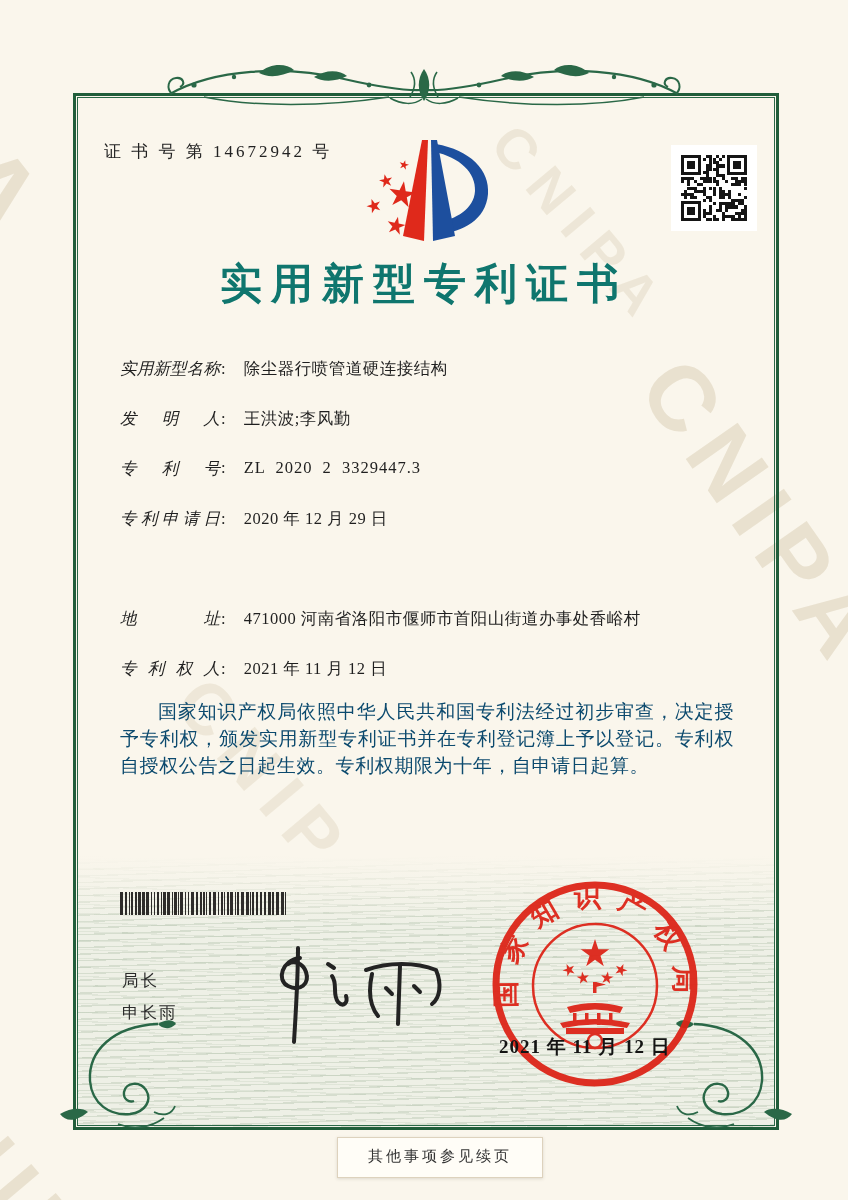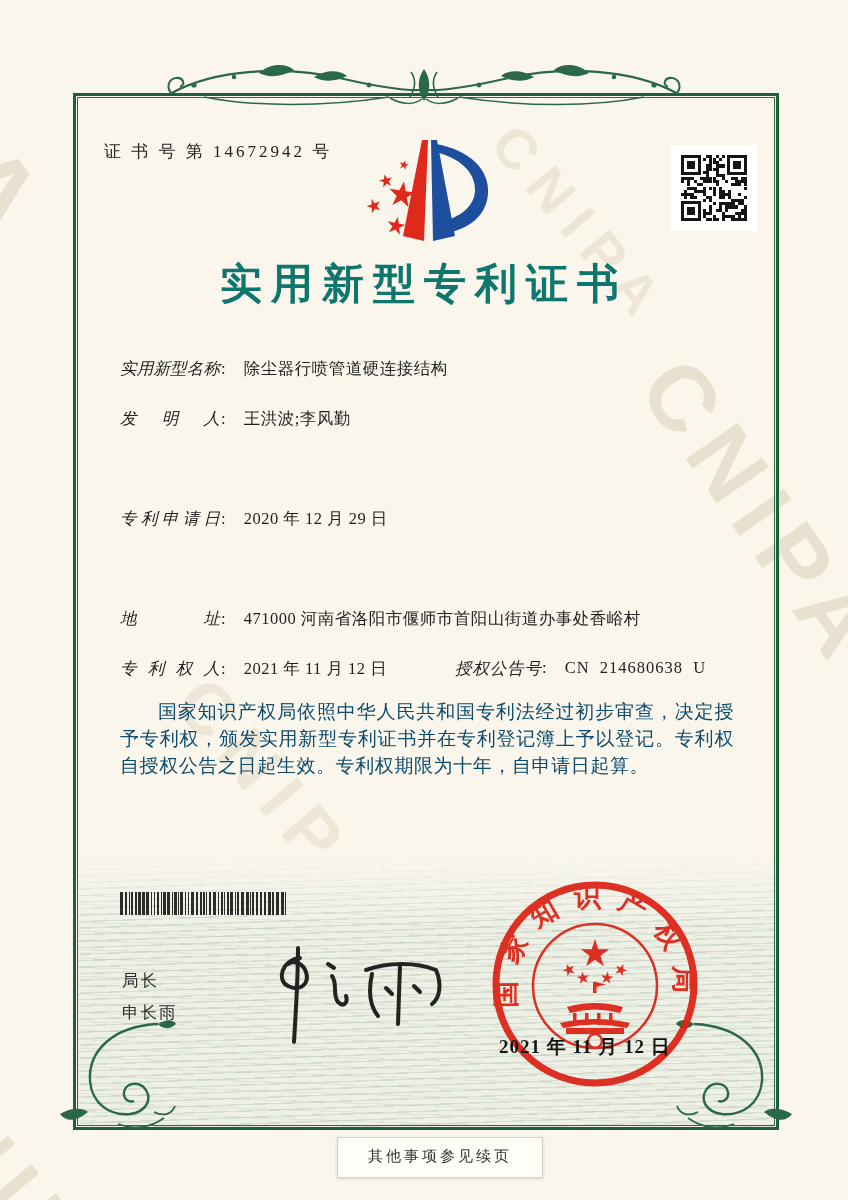--- a/index.html
+++ b/index.html
@@ -303,35 +303,35 @@
   <div id="title">实用新型专利证书</div>
 
   <div class="row" style="top:358px;">
     <span class="flabel">实用新型名称</span><span class="fcolon">:</span>
     <span class="fvalue">除尘器行喷管道硬连接结构</span>
   </div>
   <div class="row" style="top:408px;">
     <span class="flabel">发明人</span><span class="fcolon">:</span>
     <span class="fvalue">王洪波;李风勤</span>
   </div>
+  <div class="row" style="top:458px;">
+    <span class="flabel">专利号</span><span class="fcolon">:</span>
+    <span class="fvalue num">ZL 2020 2 3329447.3</span>
+  </div>
   <div class="row" style="top:508px;">
     <span class="flabel">专利申请日</span><span class="fcolon">:</span>
     <span class="fvalue">2020 年 12 月 29 日</span>
   </div>
   <div class="row" style="top:608px;">
     <span class="flabel">地址</span><span class="fcolon">:</span>
     <span class="fvalue">471000 河南省洛阳市偃师市首阳山街道办事处香峪村</span>
   </div>
   <div class="row" style="top:658px;">
     <span class="flabel">专利权人</span><span class="fcolon">:</span>
     <span class="fvalue">2021 年 11 月 12 日</span>
-    <span class="pair2">
-      <span class="flabel">授权公告号</span><span class="fcolon">:</span>
-      <span class="fvalue num">CN 214680638 U</span>
-    </span>
   </div>
 
   <div id="bodytext">
     <p>国家知识产权局依照中华人民共和国专利法经过初步审查，决定授予专利权，颁发实用新型专利证书并在专利登记簿上予以登记。专利权自授权公告之日起生效。专利权期限为十年，自申请日起算。</p>
   </div>
 
   <div id="barcode"><i style="width: 3px; margin-right: 2px;"></i><i style="width: 2px; margin-right: 2px;"></i><i style="width: 1px; margin-right: 1px;"></i><i style="width: 2px; margin-right: 2px;"></i><i style="width: 2px; margin-right: 1px;"></i><i style="width: 3px; margin-right: 1px;"></i><i style="width: 3px; margin-right: 1px;"></i><i style="width: 3px; margin-right: 2px;"></i><i style="width: 1px; margin-right: 2px;"></i><i style="width: 1px; margin-right: 2px;"></i><i style="width: 2px; margin-right: 2px;"></i><i style="width: 1px; margin-right: 1px;"></i><i style="width: 3px; margin-right: 1px;"></i><i style="width: 3px; margin-right: 2px;"></i><i style="width: 1px; margin-right: 1px;"></i><i style="width: 3px; margin-right: 1px;"></i><i style="width: 1px; margin-right: 1px;"></i><i style="width: 3px; margin-right: 2px;"></i><i style="width: 1px; margin-right: 2px;"></i><i style="width: 1px; margin-right: 2px;"></i><i style="width: 3px; margin-right: 2px;"></i><i style="width: 2px; margin-right: 2px;"></i><i style="width: 2px; margin-right: 1px;"></i><i style="width: 2px; margin-right: 1px;"></i><i style="width: 1px; margin-right: 2px;"></i><i style="width: 2px; margin-right: 2px;"></i><i style="width: 3px; margin-right: 2px;"></i><i style="width: 1px; margin-right: 2px;"></i><i style="width: 2px; margin-right: 1px;"></i><i style="width: 1px; margin-right: 2px;"></i><i style="width: 2px; margin-right: 1px;"></i><i style="width: 3px; margin-right: 2px;"></i><i style="width: 1px; margin-right: 1px;"></i><i style="width: 2px; margin-right: 2px;"></i><i style="width: 3px; margin-right: 2px;"></i><i style="width: 3px; margin-right: 1px;"></i><i style="width: 1px; margin-right: 1px;"></i><i style="width: 2px; margin-right: 2px;"></i><i style="width: 2px; margin-right: 2px;"></i><i style="width: 2px; margin-right: 2px;"></i><i style="width: 2px; margin-right: 2px;"></i><i style="width: 3px; margin-right: 1px;"></i><i style="width: 2px; margin-right: 2px;"></i><i style="width: 3px; margin-right: 2px;"></i><i style="width: 3px; margin-right: 1px;"></i><i style="width: 1px; margin-right: 1px;"></i></div>
 
   <div id="officer-title">局长</div>
   <div id="officer-name">申长雨</div>

